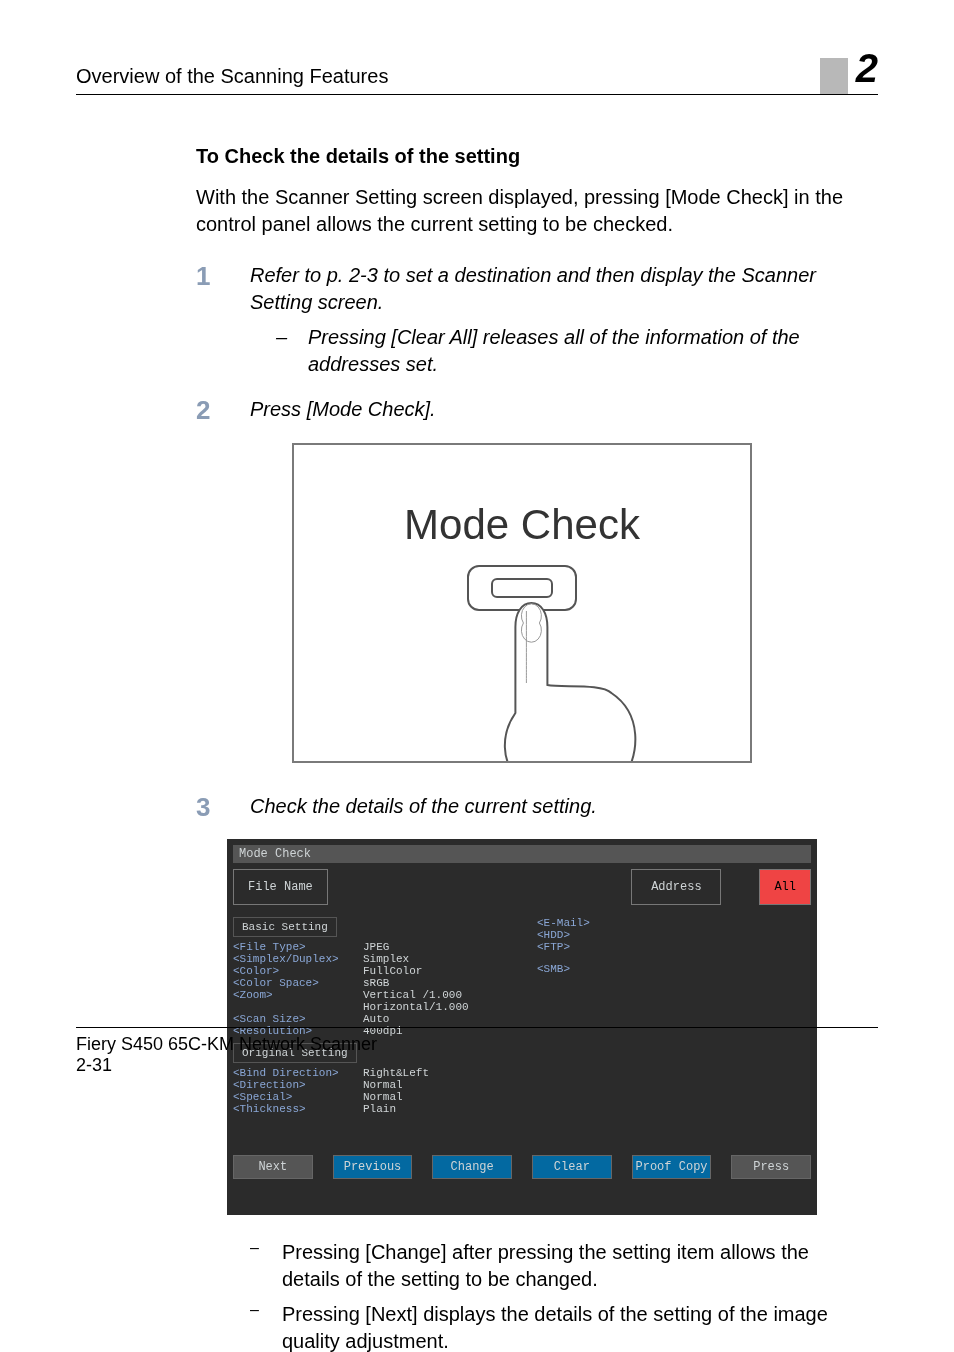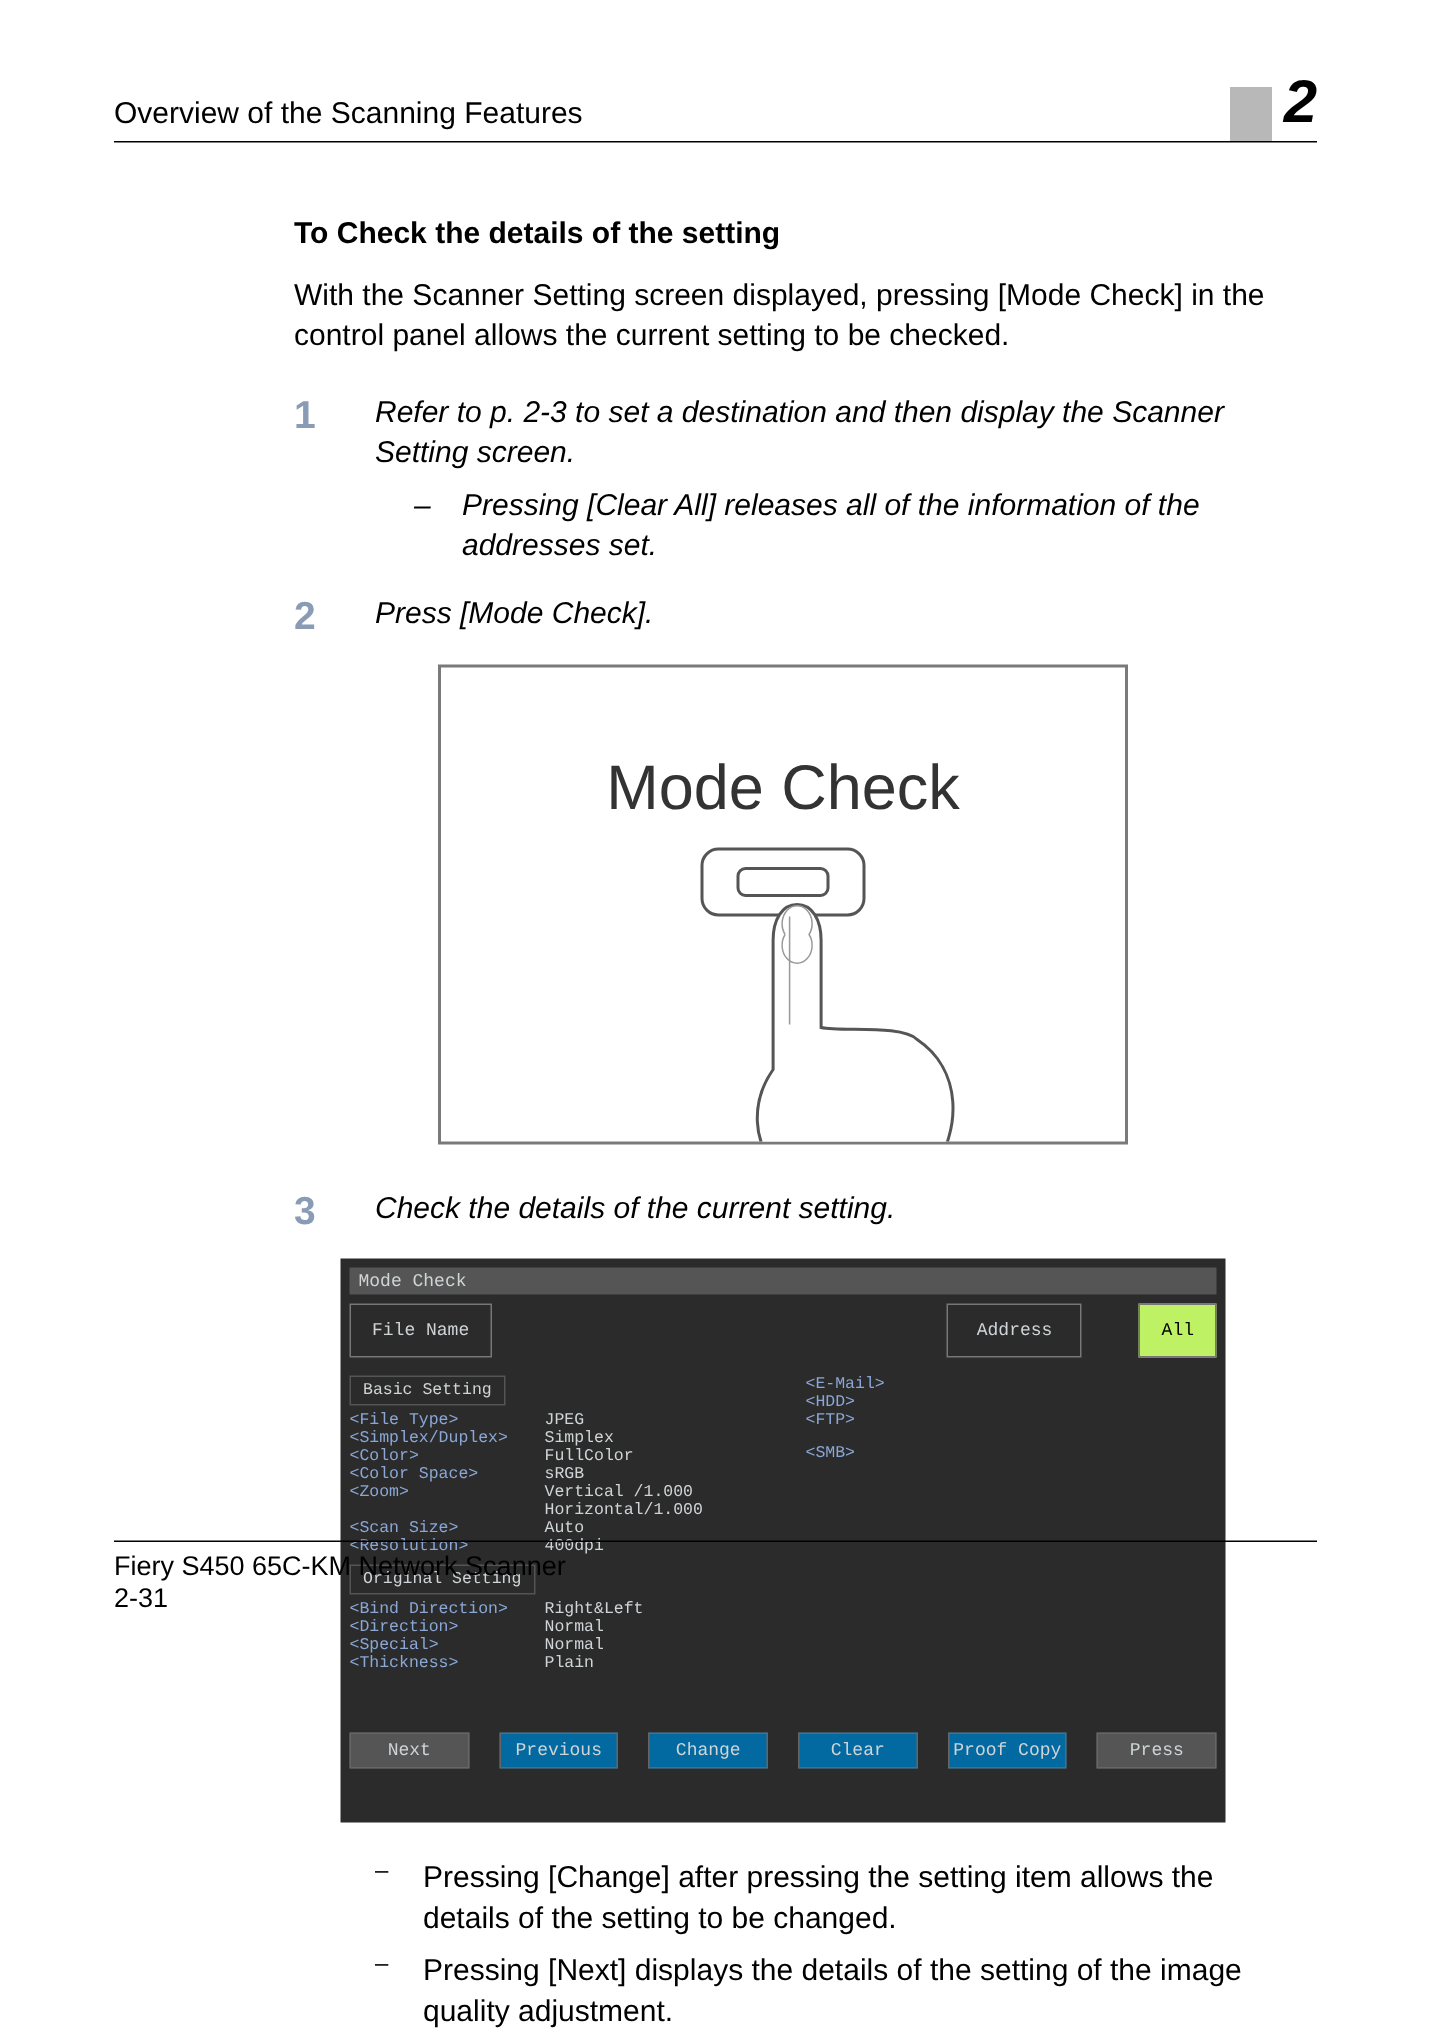--- a/index.html
+++ b/index.html
@@ -20,21 +20,21 @@
   .dash { width: 14px; flex-shrink: 0; }
   .illus-box { width: 460px; height: 320px; border: 2px solid #7a7a7a; margin: 10px auto 30px auto; position: relative; background: #fff; overflow: hidden; }
   .illus-label { position: absolute; top: 56px; width: 100%; text-align: center; font-size: 42px; color: #333; }
   .illus-key { position: absolute; top: 120px; left: 50%; transform: translateX(-50%); width: 110px; height: 46px; border: 2px solid #555; border-radius: 12px; display:flex; align-items:center; justify-content:center;}
   .illus-key-inner { width: 62px; height: 20px; border: 2px solid #555; border-radius: 6px; }
   .finger { position: absolute; top: 148px; left: 50%; transform: translateX(-18%); }
   .screenshot { width: 590px; height: 376px; background: #2b2b2b; margin: 10px auto 24px auto; padding: 6px; color: #cfd4d6; font-size: 11px; font-family: "Courier New", monospace; }
   .ss-titlebar { background: #555; padding: 2px 6px; font-size: 12px; }
   .ss-tabs { display: flex; gap: 4px; margin-top: 6px; align-items:center;}
   .ss-tab { border: 1px solid #777; padding: 10px 14px; font-size: 12px; min-width: 90px; text-align:center;}
-  .ss-tab.active { background: #bef264; color: #000; }
+  .ss-tab.active { background: #ef4444; color: #000; }
   .ss-body { display: flex; gap: 30px; margin-top: 6px; }
   .ss-col { flex: 1; }
   .ss-subhead { border: 1px solid #555; padding: 3px 8px; margin: 6px 0 4px 0; display: inline-block; font-size: 11px; }
   .ss-kv { display: flex; gap: 10px; }
   .ss-k { min-width: 120px; color: #8aa7d6; }
   .ss-footer { display: flex; gap: 20px; margin-top: 40px; }
   .ss-btn { border: 1px solid #666; padding: 4px 0; font-size: 12px; text-align: center; flex:1; background:#0369a1;}
   .ss-btn.light { background:#555; }
   .footer { position: absolute; bottom: 40px; left: 76px; right: 76px; border-top: 1px solid #000; display: flex; justify-content: space-between; padding-top: 6px; font-size: 18px; flex-direction: column; }
 </style>

